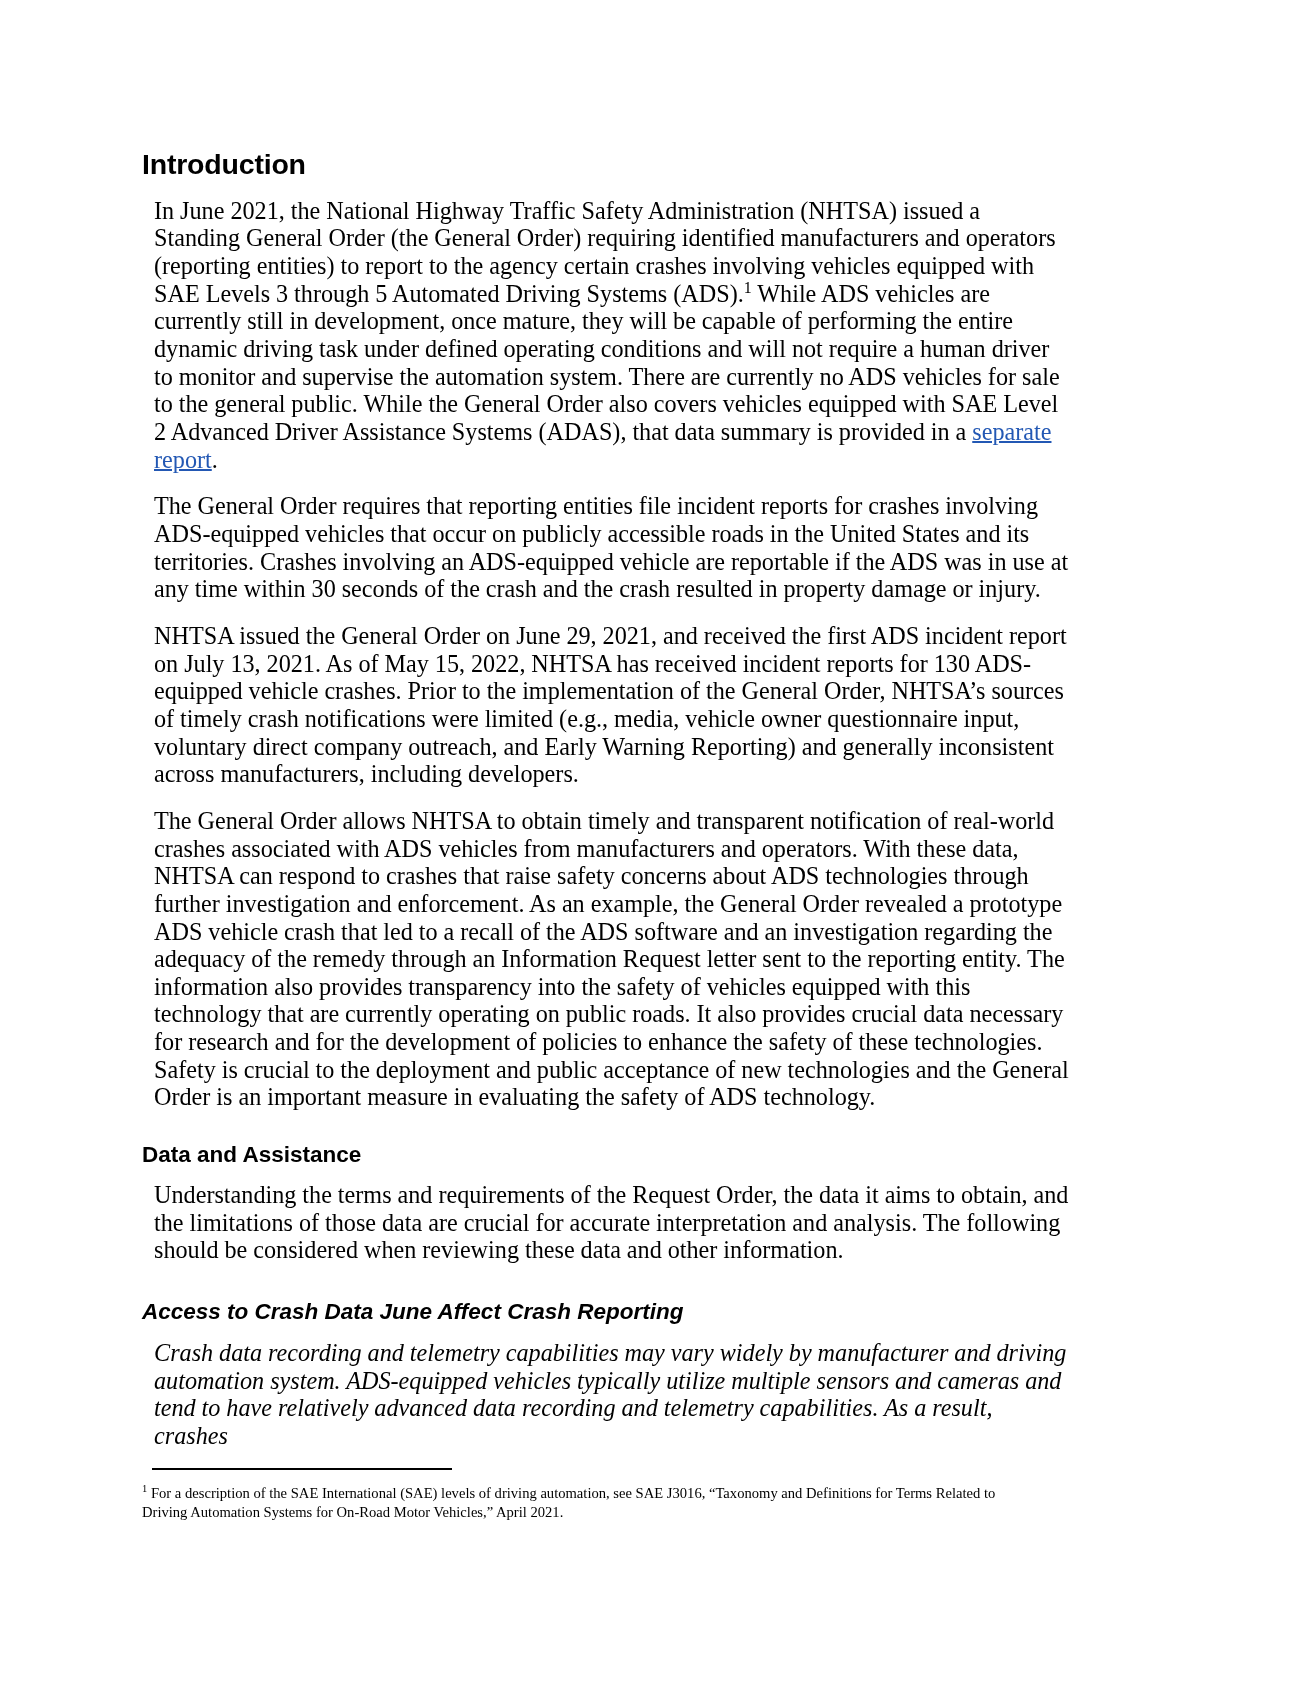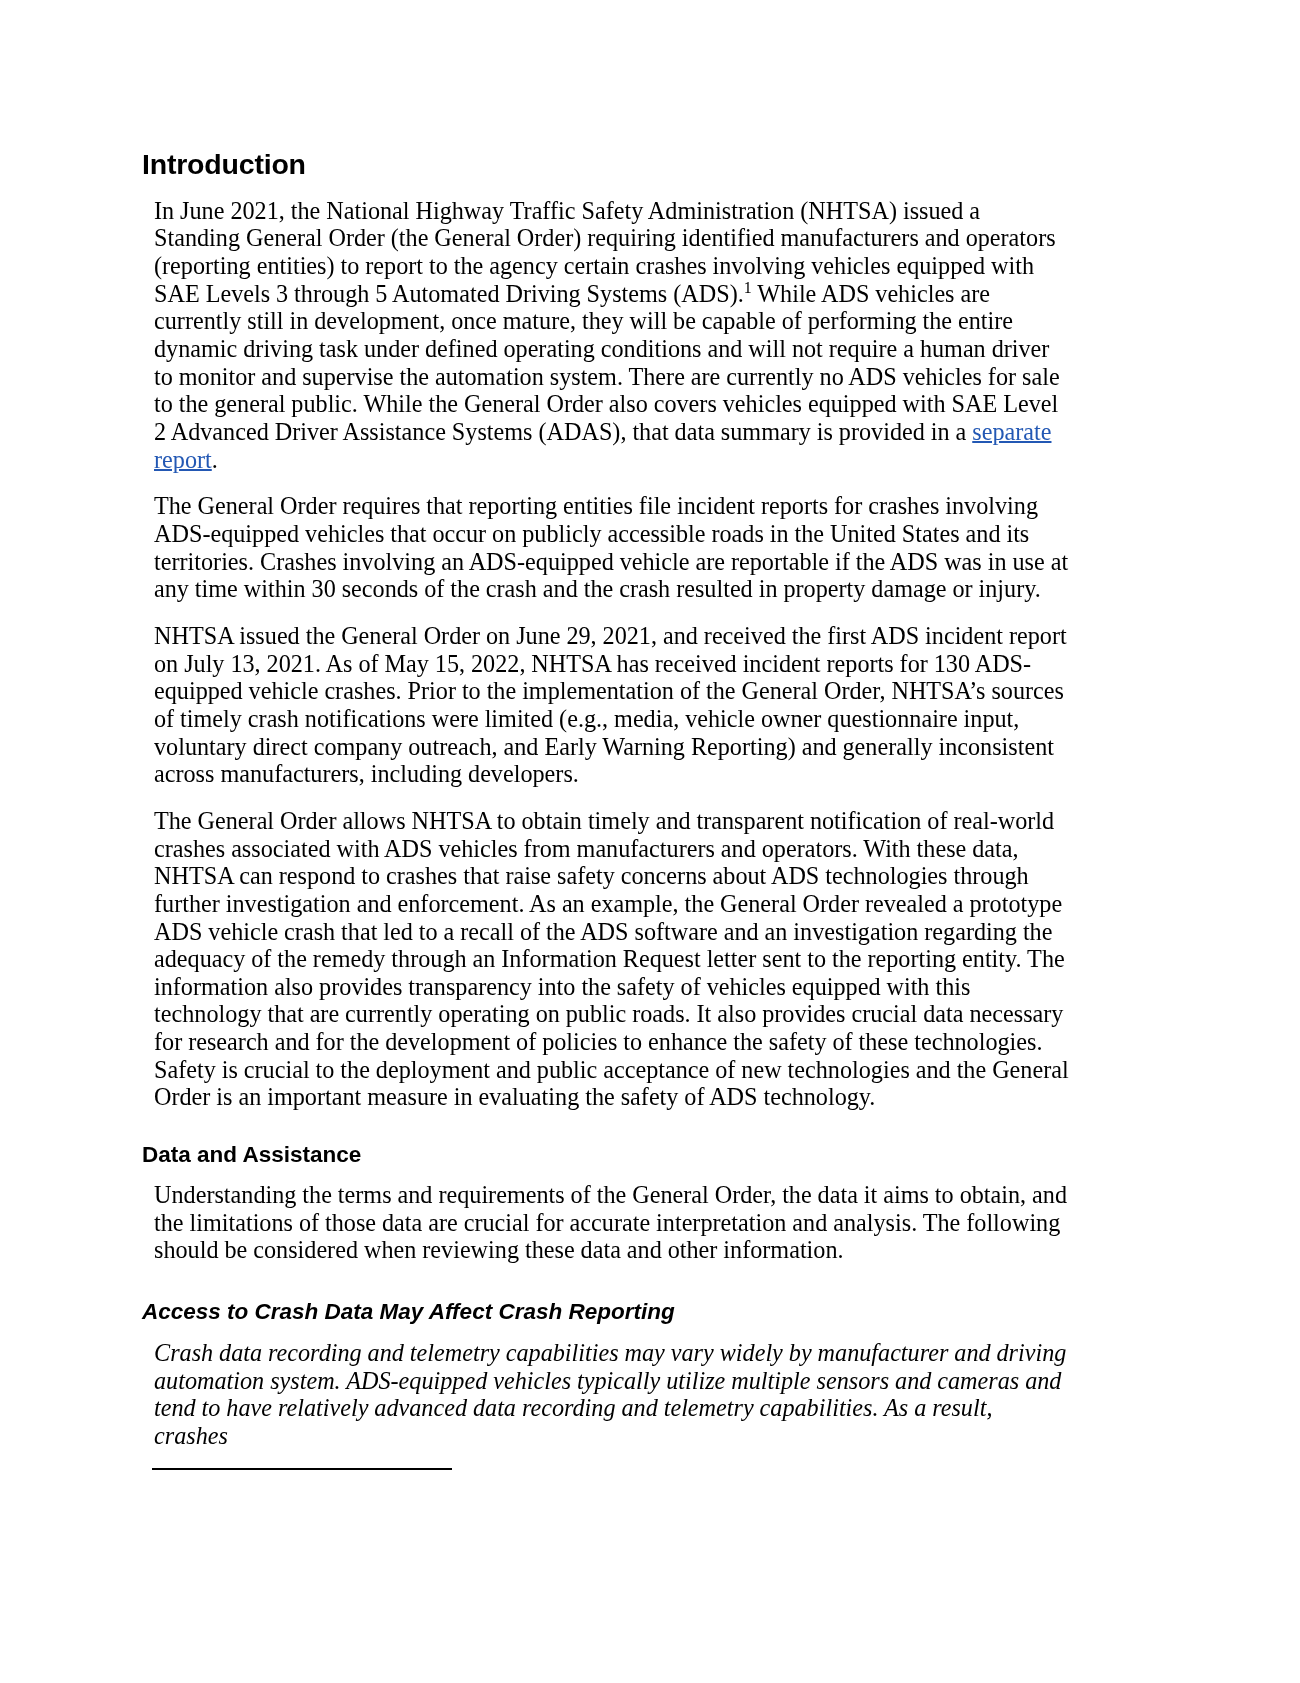--- a/index.html
+++ b/index.html
@@ -121,25 +121,26 @@
     <p class="body"><span>In June 2021, the National Highway Traffic Safety Administration (NHTSA) issued a Standing General Order (the General Order) requiring identified manufacturers and operators (reporting entities) to report to the agency certain crashes involving vehicles equipped with SAE Levels 3 through 5 Automated Driving Systems (ADS).</span><sup class="fn-ref">1</sup><span> While ADS vehicles are currently still in development, once mature, they will be capable of performing the entire dynamic driving task under defined operating conditions and will not require a human driver to monitor and supervise the automation system. There are currently no ADS vehicles for sale to the general public. While the General Order also covers vehicles equipped with SAE Level 2 Advanced Driver Assistance Systems (ADAS), that data summary is provided in a </span><a class="doclink" href="#">separate report</a><span>.</span></p>
 
     <p class="body">The General Order requires that reporting entities file incident reports for crashes involving ADS-equipped vehicles that occur on publicly accessible roads in the United States and its territories. Crashes involving an ADS-equipped vehicle are reportable if the ADS was in use at any time within 30 seconds of the crash and the crash resulted in property damage or injury.</p>
 
     <p class="body">NHTSA issued the General Order on June 29, 2021, and received the first ADS incident report on July 13, 2021. As of May 15, 2022, NHTSA has received incident reports for 130 ADS-equipped vehicle crashes. Prior to the implementation of the General Order, NHTSA’s sources of timely crash notifications were limited (e.g., media, vehicle owner questionnaire input, voluntary direct company outreach, and Early Warning Reporting) and generally inconsistent across manufacturers, including developers.</p>
 
     <p class="body">The General Order allows NHTSA to obtain timely and transparent notification of real-world crashes associated with ADS vehicles from manufacturers and operators. With these data, NHTSA can respond to crashes that raise safety concerns about ADS technologies through further investigation and enforcement. As an example, the General Order revealed a prototype ADS vehicle crash that led to a recall of the ADS software and an investigation regarding the adequacy of the remedy through an Information Request letter sent to the reporting entity. The information also provides transparency into the safety of vehicles equipped with this technology that are currently operating on public roads. It also provides crucial data necessary for research and for the development of policies to enhance the safety of these technologies. Safety is crucial to the deployment and public acceptance of new technologies and the General Order is an important measure in evaluating the safety of ADS technology.</p>
 
     <h2 class="h-section">Data and Assistance</h2>
 
-    <p class="body">Understanding the terms and requirements of the General Order, the data it aims to obtain, and the limitations of those data are crucial for accurate interpretation and analysis. The following should be considered when reviewing these data and other information.</p>
+    <p class="body">Understanding the terms and requirements of the Request Order, the data it aims to obtain, and the limitations of those data are crucial for accurate interpretation and analysis. The following should be considered when reviewing these data and other information.</p>
 
-    <h3 class="h-sub">Access to Crash Data May Affect Crash Reporting</h3>
+    <h3 class="h-sub">Access to Crash Data June Affect Crash Reporting</h3>
 
     <p class="body">Crash data recording and telemetry capabilities may vary widely by manufacturer and driving automation system. ADS-equipped vehicles typically utilize multiple sensors and cameras and tend to have relatively advanced data recording and telemetry capabilities. As a result, crashes</p>
 
   </div>
 
   <div class="footnote-zone">
     <div class="footnote-rule"></div>
+    <p class="footnote-text"><sup>1</sup><span> For a description of the SAE International (SAE) levels of driving automation, see SAE J3016, “Taxonomy and Definitions for Terms Related to Driving Automation Systems for On-Road Motor Vehicles,” April 2021.</span></p>
   </div>
 
 </div>
 
 </body></html>

